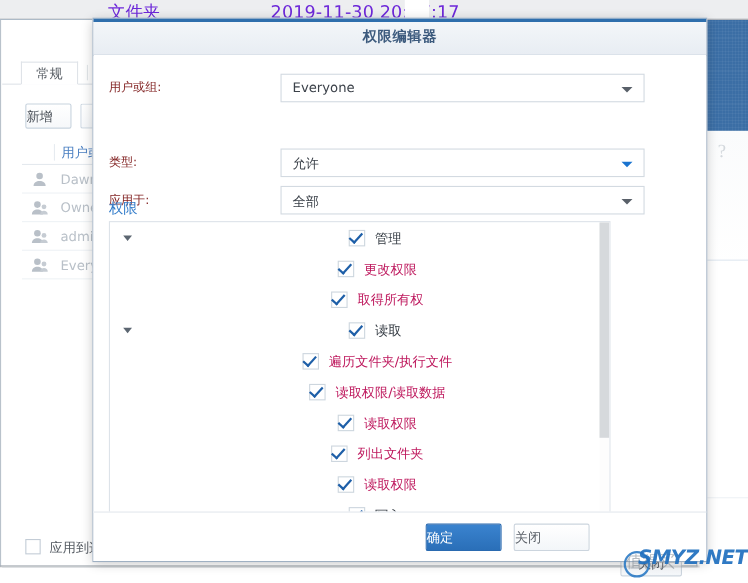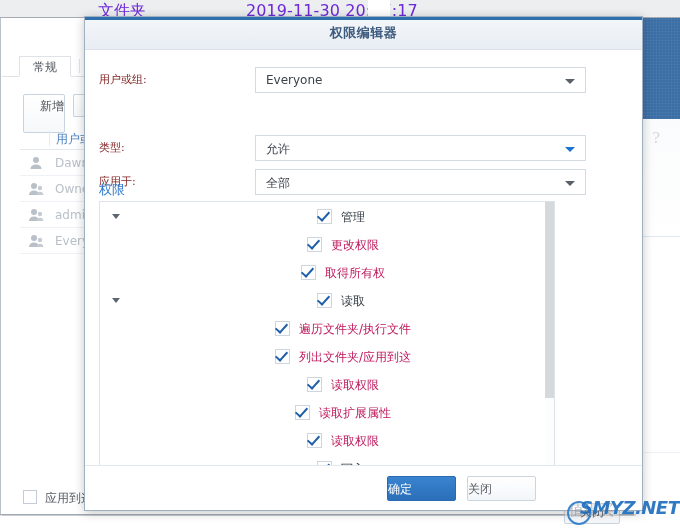--- a/index.html
+++ b/index.html
@@ -163,27 +163,27 @@
     top: 41px;
     width: 1px;
     height: 14px;
     background: #e2e6ea;
   }
   .bg-btn-add {
     position: absolute;
     left: 22px;
     top: 76px;
     width: 42px;
-    height: 39px;
+    height: 23px;
     border: 1px solid #c7d3de;
     border-radius: 2px;
     background: linear-gradient(180deg,#ffffff,#f6f8fa);
     color: #4a5058;
     font-size: 12px;
-    text-align: right;
+    text-align: left;
     line-height: 22px;
     box-sizing: border-box;
   }
   .bg-btn-ghost {
     position: absolute;
     left: 72px;
     top: 76px;
     width: 14px;
     height: 23px;
     border: 1px solid #c7d3de;
@@ -724,23 +724,23 @@
 
       <div class="perm-label">权限</div>
 
       <div class="perm-panel">
         <div class="tree" id="tree">
             <div class="tree-node root"><span class="twisty"></span><span class="cb-box checked"></span><span class="tree-label">管理</span></div>
             <div class="tree-node child"><span class="cb-box checked"></span><span class="tree-label">更改权限</span></div>
             <div class="tree-node child"><span class="cb-box checked"></span><span class="tree-label">取得所有权</span></div>
             <div class="tree-node root"><span class="twisty"></span><span class="cb-box checked"></span><span class="tree-label">读取</span></div>
             <div class="tree-node child"><span class="cb-box checked"></span><span class="tree-label">遍历文件夹/执行文件</span></div>
-            <div class="tree-node child"><span class="cb-box checked"></span><span class="tree-label">列出文件夹/应用到这</span></div>
+            <div class="tree-node child"><span class="cb-box checked"></span><span class="tree-label">读取权限/读取数据</span></div>
             <div class="tree-node child"><span class="cb-box checked"></span><span class="tree-label">读取权限</span></div>
-            <div class="tree-node child"><span class="cb-box checked"></span><span class="tree-label">读取扩展属性</span></div>
+            <div class="tree-node child"><span class="cb-box checked"></span><span class="tree-label">列出文件夹</span></div>
             <div class="tree-node child"><span class="cb-box checked"></span><span class="tree-label">读取权限</span></div>
             <div class="tree-node root"><span class="twisty"></span><span class="cb-box checked"></span><span class="tree-label">写入</span></div>
           </div>
         <div class="perm-scrollbar-track">
           <div class="perm-scrollbar-thumb"></div>
         </div>
       </div>
     </div>
 
     <div class="dialog-footer">

